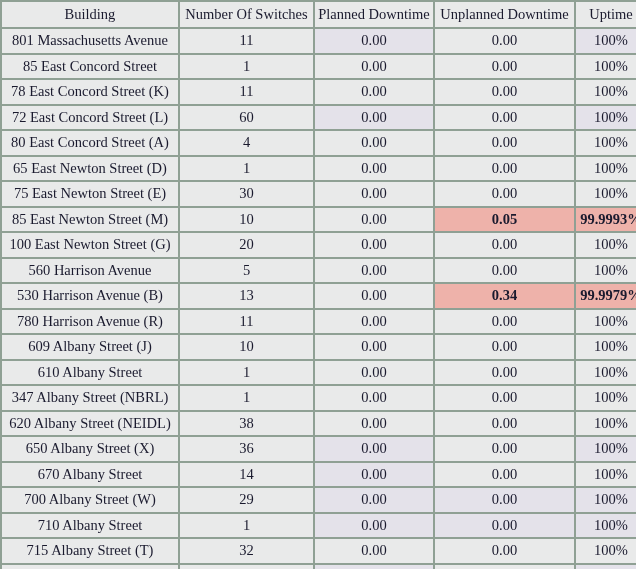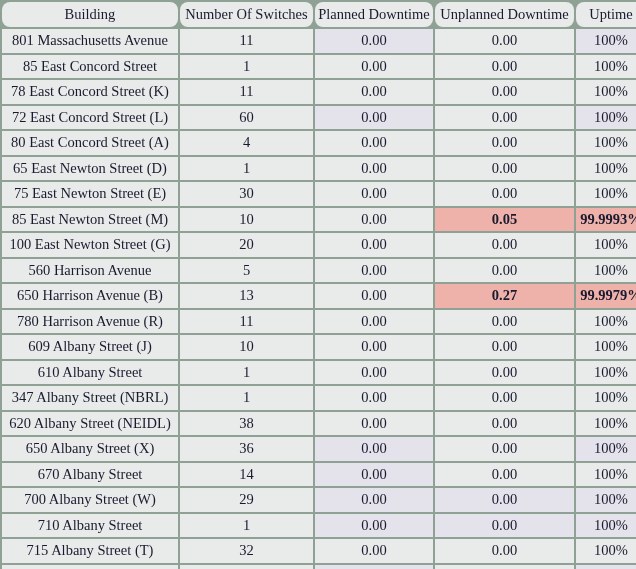--- a/index.html
+++ b/index.html
@@ -34,21 +34,20 @@
     border: 0;
     font-weight: normal;
     white-space: nowrap;
     overflow: hidden;
   }
 
   
   #uptime-table thead th {
     background: #e9eaea;
     height: 16px;
-    border-radius: 8px;
   }
 
   
   #uptime-table tbody td {
     background: #e9eaea;
     height: 14px;
   }
 
   
   #uptime-table tbody td.tint {
@@ -153,24 +152,24 @@
         <td>100%</td>
       </tr>
       <tr>
         <td>560 Harrison Avenue</td>
         <td>5</td>
         <td>0.00</td>
         <td>0.00</td>
         <td>100%</td>
       </tr>
       <tr>
-        <td>650 Harrison Avenue (B)</td>
+        <td>530 Harrison Avenue (B)</td>
         <td>13</td>
         <td>0.00</td>
-        <td class="alert">0.27</td>
+        <td class="alert">0.34</td>
         <td class="alert">99.9979%</td>
       </tr>
       <tr>
         <td>780 Harrison Avenue (R)</td>
         <td>11</td>
         <td>0.00</td>
         <td>0.00</td>
         <td>100%</td>
       </tr>
       <tr>

